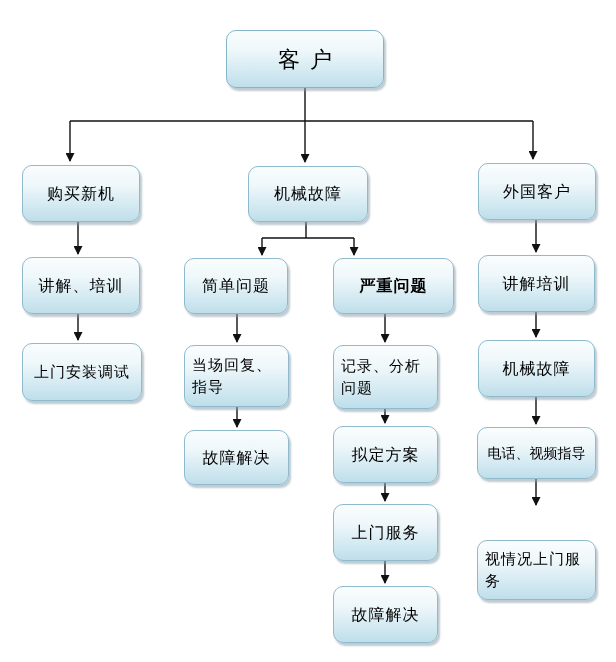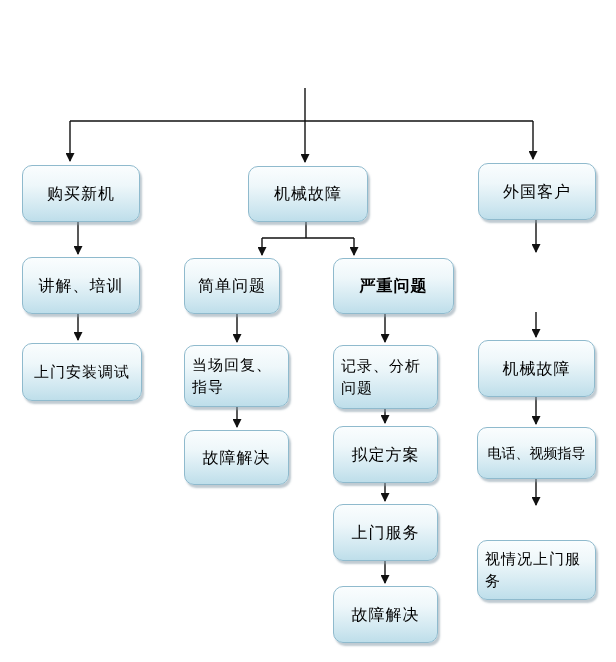--- a/index.html
+++ b/index.html
@@ -68,47 +68,49 @@
       <path d="M385 483 V501" marker-end="url(#arrow)"></path>
       <path d="M385 561 V583" marker-end="url(#arrow)"></path>
 
       <path d="M536 220 V252" marker-end="url(#arrow)"></path>
       <path d="M536 312 V337" marker-end="url(#arrow)"></path>
       <path d="M536 397 V424" marker-end="url(#arrow)"></path>
       <path d="M536 479 V505" marker-end="url(#arrow)"></path>
     </g>
   </svg>
 
+  <div class="node root" style="left:226px;top:30px;width:158px;height:58px;">客户</div>
 
   <div class="node" style="left:22px;top:165px;width:118px;height:57px;font-family:Liberation Serif, serif;">购买新机</div>
 
   <div class="node" style="left:248px;top:166px;width:120px;height:56px;">机械故障</div>
 
   <div class="node" style="left:478px;top:163px;width:118px;height:57px;">外国客户</div>
 
   <div class="node" style="left:22px;top:257px;width:118px;height:57px;">讲解、培训</div>
 
   <div class="node" style="left:22px;top:343px;width:120px;height:58px;font-size:15px;">上门安装调试</div>
 
-  <div class="node" style="left:184px;top:258px;width:96px;height:56px;">简单问题</div>
+  <div class="node" style="left:184px;top:258px;width:104px;height:56px;">简单问题</div>
 
   <div class="node" style="left:333px;top:258px;width:121px;height:56px;font-weight:bold;">严重问题</div>
 
   <div class="node wrap" style="left:184px;top:345px;width:105px;height:62px;">当场回复、指导</div>
 
   <div class="node" style="left:184px;top:430px;width:105px;height:55px;">故障解决</div>
 
   <div class="node wrap" style="left:333px;top:345px;width:105px;height:64px;">记录、分析问题</div>
 
   <div class="node" style="left:333px;top:426px;width:105px;height:57px;">拟定方案</div>
 
   <div class="node" style="left:333px;top:504px;width:105px;height:57px;">上门服务</div>
 
   <div class="node" style="left:333px;top:586px;width:105px;height:57px;">故障解决</div>
 
+  <div class="node" style="left:478px;top:255px;width:117px;height:57px;">讲解培训</div>
 
   <div class="node" style="left:478px;top:340px;width:117px;height:57px;">机械故障</div>
 
   <div class="node tight" style="left:477px;top:427px;width:119px;height:52px;">电话、视频指导</div>
 
   <div class="node wrap narrow" style="left:477px;top:508px;width:119px;height:60px;">视情况上门服务</div>
 
 </div>
 
 </body></html>

